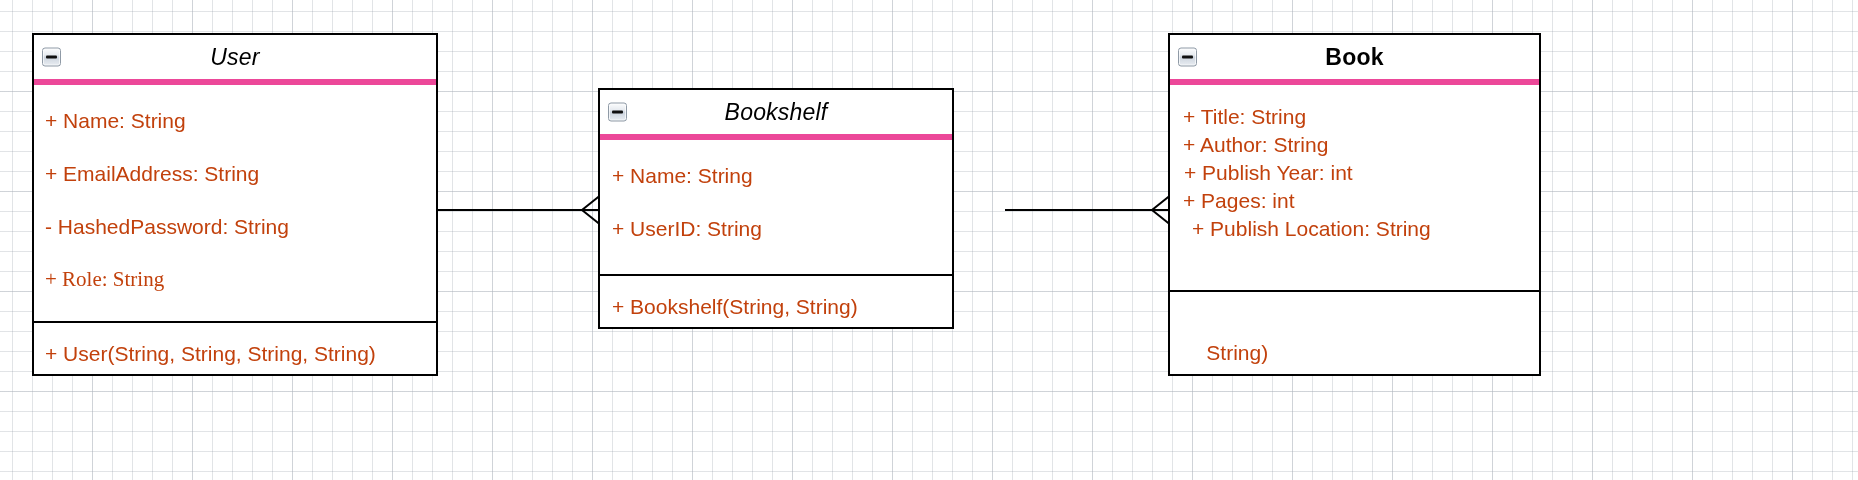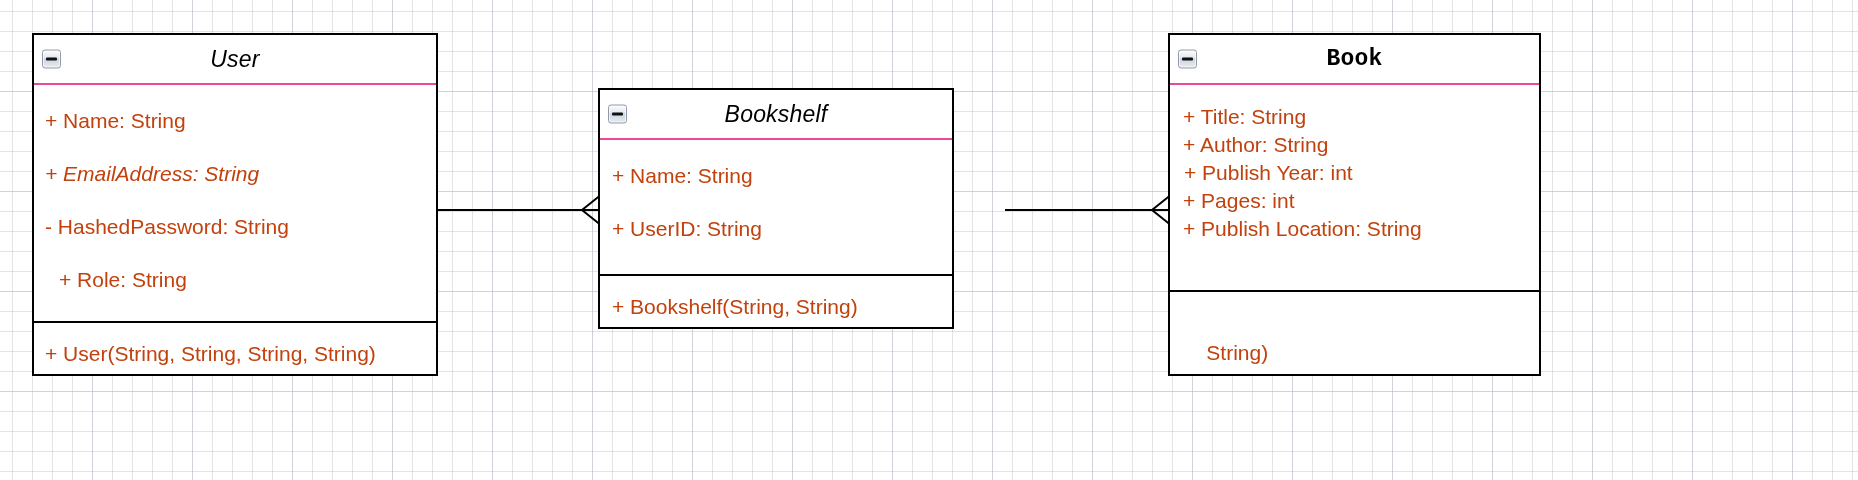--- a/index.html
+++ b/index.html
@@ -27,32 +27,32 @@
     position:absolute;
     background:#ffffff;
     border:2px solid #000000;
     box-sizing:border-box;
   }
   .uml-header{
     position:relative;
     display:flex;
     align-items:center;
     justify-content:center;
-    border-bottom:2px solid #ec4899;
+    border-bottom:6px solid #ec4899;
     box-sizing:border-box;
     background:#ffffff;
   }
   .uml-title{
     font-size:23px;
     color:#000000;
     letter-spacing:0.2px;
     white-space:nowrap;
   }
   .uml-title.italic{ font-style:italic; font-weight:400; }
-  .uml-title.bold{ font-style:normal; font-weight:700;font-family:Liberation Mono, monospace; }
+  .uml-title.bold{ font-style:normal; font-weight:700; }
 
   
   .collapse-icon{
     position:absolute;
     left:8px; top:50%;
     transform:translateY(-50%);
     width:19px;height:19px;
     box-sizing:border-box;
     border:1px solid #8f9aa6;
     border-radius:3px;
@@ -103,23 +103,23 @@
   <div class="uml-class" style="left:32px;top:33px;width:406px;height:343px;">
     <div class="uml-header" style="height:50px;">
       <span class="collapse-icon">
         <span class="bar"></span>
       </span>
       <span class="uml-title italic">User</span>
     </div>
 
     <div class="uml-section" style="height:236px;">
       <div class="uml-row" style="position:absolute;left:11px;top:25px;">+ Name: String</div>
-      <div class="uml-row" style="position:absolute;left:11px;top:78px;font-style:italic;">+ EmailAddress: String</div>
+      <div class="uml-row" style="position:absolute;left:11px;top:78px;">+ EmailAddress: String</div>
       <div class="uml-row" style="position:absolute;left:11px;top:131px;">- HashedPassword: String</div>
-      <div class="uml-row" style="position:absolute;left:25px;top:184px;">+ Role: String</div>
+      <div class="uml-row" style="position:absolute;left:11px;top:184px;font-family:Liberation Serif, serif;">+ Role: String</div>
     </div>
 
     <div class="uml-section divided" style="height:45px;">
       <div class="uml-row" style="position:absolute;left:11px;top:20px;">+ User(String, String, String, String)</div>
     </div>
   </div>
 
   <div class="uml-class" style="left:598px;top:88px;width:356px;height:241px;">
     <div class="uml-header" style="height:50px;">
       <span class="collapse-icon">
@@ -144,21 +144,21 @@
         <span class="bar"></span>
       </span>
       <span class="uml-title bold">Book</span>
     </div>
 
     <div class="uml-section" style="height:205px;">
       <div class="uml-row" style="position:absolute;left:13px;top:21px;">+ Title: String</div>
       <div class="uml-row" style="position:absolute;left:13px;top:49px;">+ Author: String</div>
       <div class="uml-row" style="position:absolute;left:14px;top:77px;">+ Publish Year: int</div>
       <div class="uml-row" style="position:absolute;left:13px;top:105px;">+ Pages: int</div>
-      <div class="uml-row" style="position:absolute;left:13px;top:133px;">+ Publish Location: String</div>
+      <div class="uml-row" style="position:absolute;left:22px;top:133px;">+ Publish Location: String</div>
     </div>
 
     <div class="uml-section divided" style="height:84px;">
       <div class="uml-row" style="position:absolute;left:13px;top:50px;">    String)</div>
     </div>
   </div>
 
 </div>
 
 </body></html>

